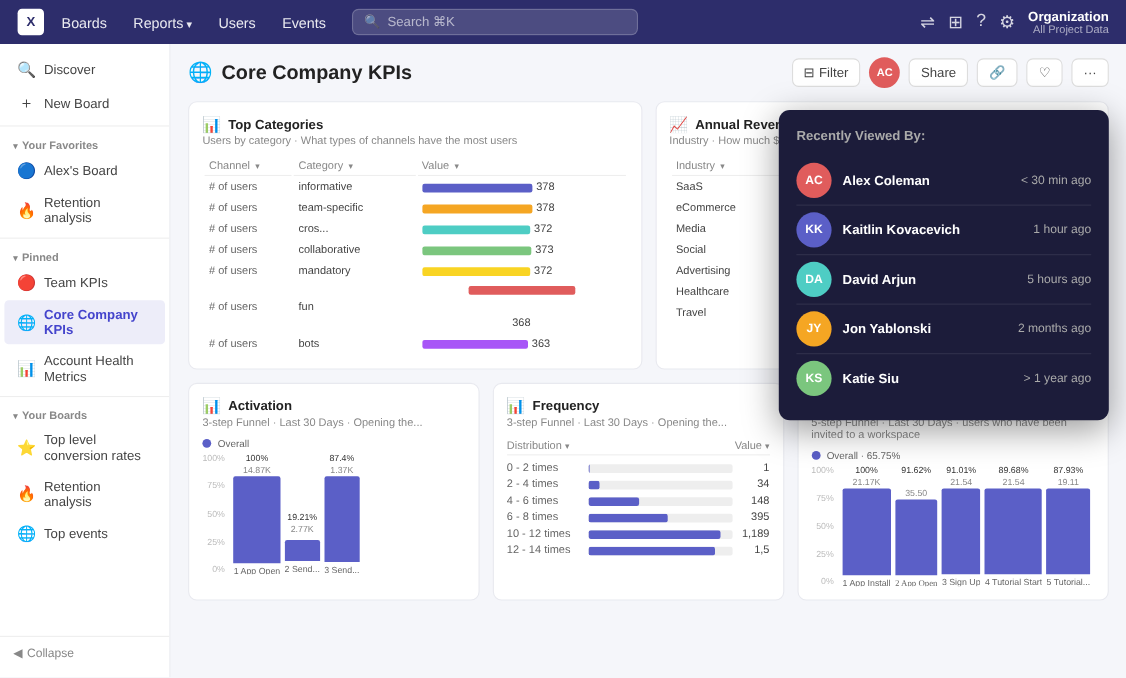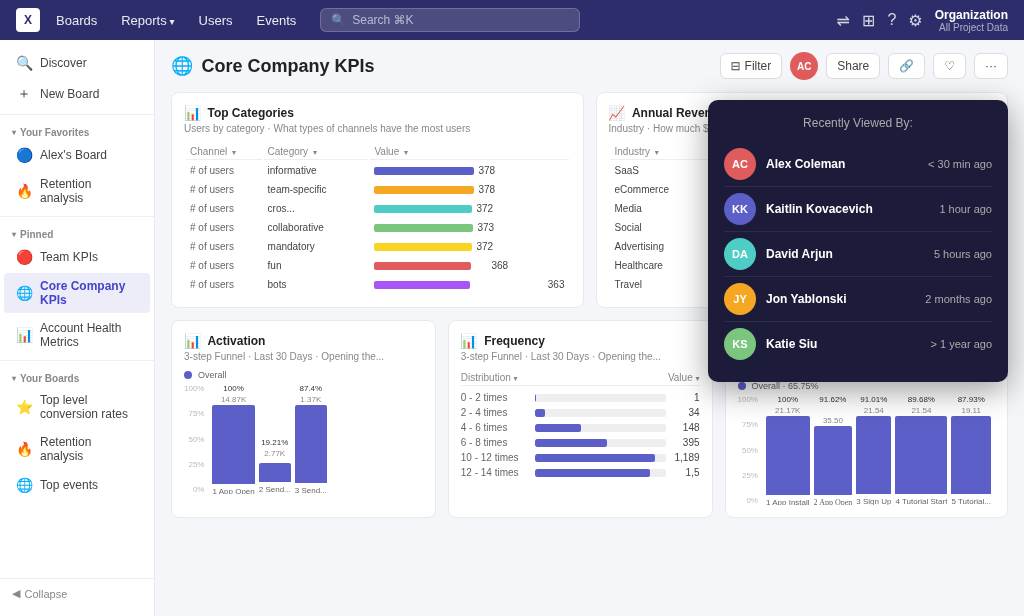--- a/index.html
+++ b/index.html
@@ -65,21 +65,21 @@
     
     .freq-table { font-size: 10px; }
     .freq-row { display: flex; align-items: center; gap: 4px; padding: 2px 0; }
     .freq-label { min-width: 70px; color: #666; }
     .freq-bar-track { flex: 1; height: 8px; background: #eee; border-radius: 2px; overflow: hidden; }
     .freq-bar-fill { height: 100%; background: #5b5fc7; border-radius: 2px; }
     .freq-value { min-width: 30px; text-align: right; color: #444; }
 
     
     .popup { position: absolute; top: 60px; right: 16px; background: #1c1c3a; color: #fff; border-radius: 10px; padding: 16px; width: 300px; z-index: 100; box-shadow: 0 8px 32px rgba(0,0,0,0.4); }
-    .popup-title { font-size: 12px; color: #aaa; margin-bottom: 12px; font-weight: 400; text-align: center; }
+    .popup-title { font-size: 12px; color: #aaa; margin-bottom: 12px; font-weight: 700; }
     .popup-user { display: flex; align-items: center; gap: 10px; padding: 6px 0; border-bottom: 1px solid rgba(255,255,255,0.08); }
     .popup-user:last-child { border-bottom: none; }
     .popup-avatar { width: 32px; height: 32px; border-radius: 50%; flex-shrink: 0; display: flex; align-items: center; justify-content: center; font-size: 11px; font-weight: 700; color: #fff; }
     .popup-name { font-size: 12px; font-weight: 600; color: #fff; flex: 1; }
     .popup-time { font-size: 11px; color: #aaa; white-space: nowrap; }
 
     
     .y-axis { display: flex; flex-direction: column; justify-content: space-between; font-size: 8px; color: #bbb; padding-right: 4px; height: 110px; text-align: right; }
     .chart-wrap { display: flex; }
   </style>
@@ -266,31 +266,31 @@
       <div style="display:flex;align-items:center;gap:4px;">
         <div style="width:98px;max-width:120px;height:8px;background:#f9d423;border-radius:2px;min-width:1px;"></div>
         <span style="font-size:10px;color:#444;">372</span>
       </div>
     </td>
               </tr>
               <tr>
                 <td style="font-size:10px;color:#666;white-space:nowrap;"># of users</td>
     <td style="font-size:10px;color:#444;min-width:75px;">fun</td>
     <td>
-      <div style="display:flex;align-items:center;gap:20px;">
+      <div style="display:flex;align-items:center;gap:20px;flex-direction:column;">
         <div style="width:97px;max-width:120px;height:8px;background:#e05c5c;border-radius:2px;min-width:1px;"></div>
         <span style="font-size:10px;color:#444;">368</span>
       </div>
     </td>
               </tr>
               <tr>
                 <td style="font-size:10px;color:#666;white-space:nowrap;"># of users</td>
     <td style="font-size:10px;color:#444;min-width:75px;">bots</td>
     <td>
-      <div style="display:flex;align-items:center;gap:4px;justify-content:space-between;">
+      <div style="display:flex;align-items:center;gap:4px;">
         <div style="width:96px;max-width:120px;height:8px;background:#a855f7;border-radius:2px;min-width:1px;"></div>
         <span style="font-size:10px;color:#444;">363</span>
       </div>
     </td>
               </tr>
             </tbody>
         </table>
       </div>
 
       <div class="card">

